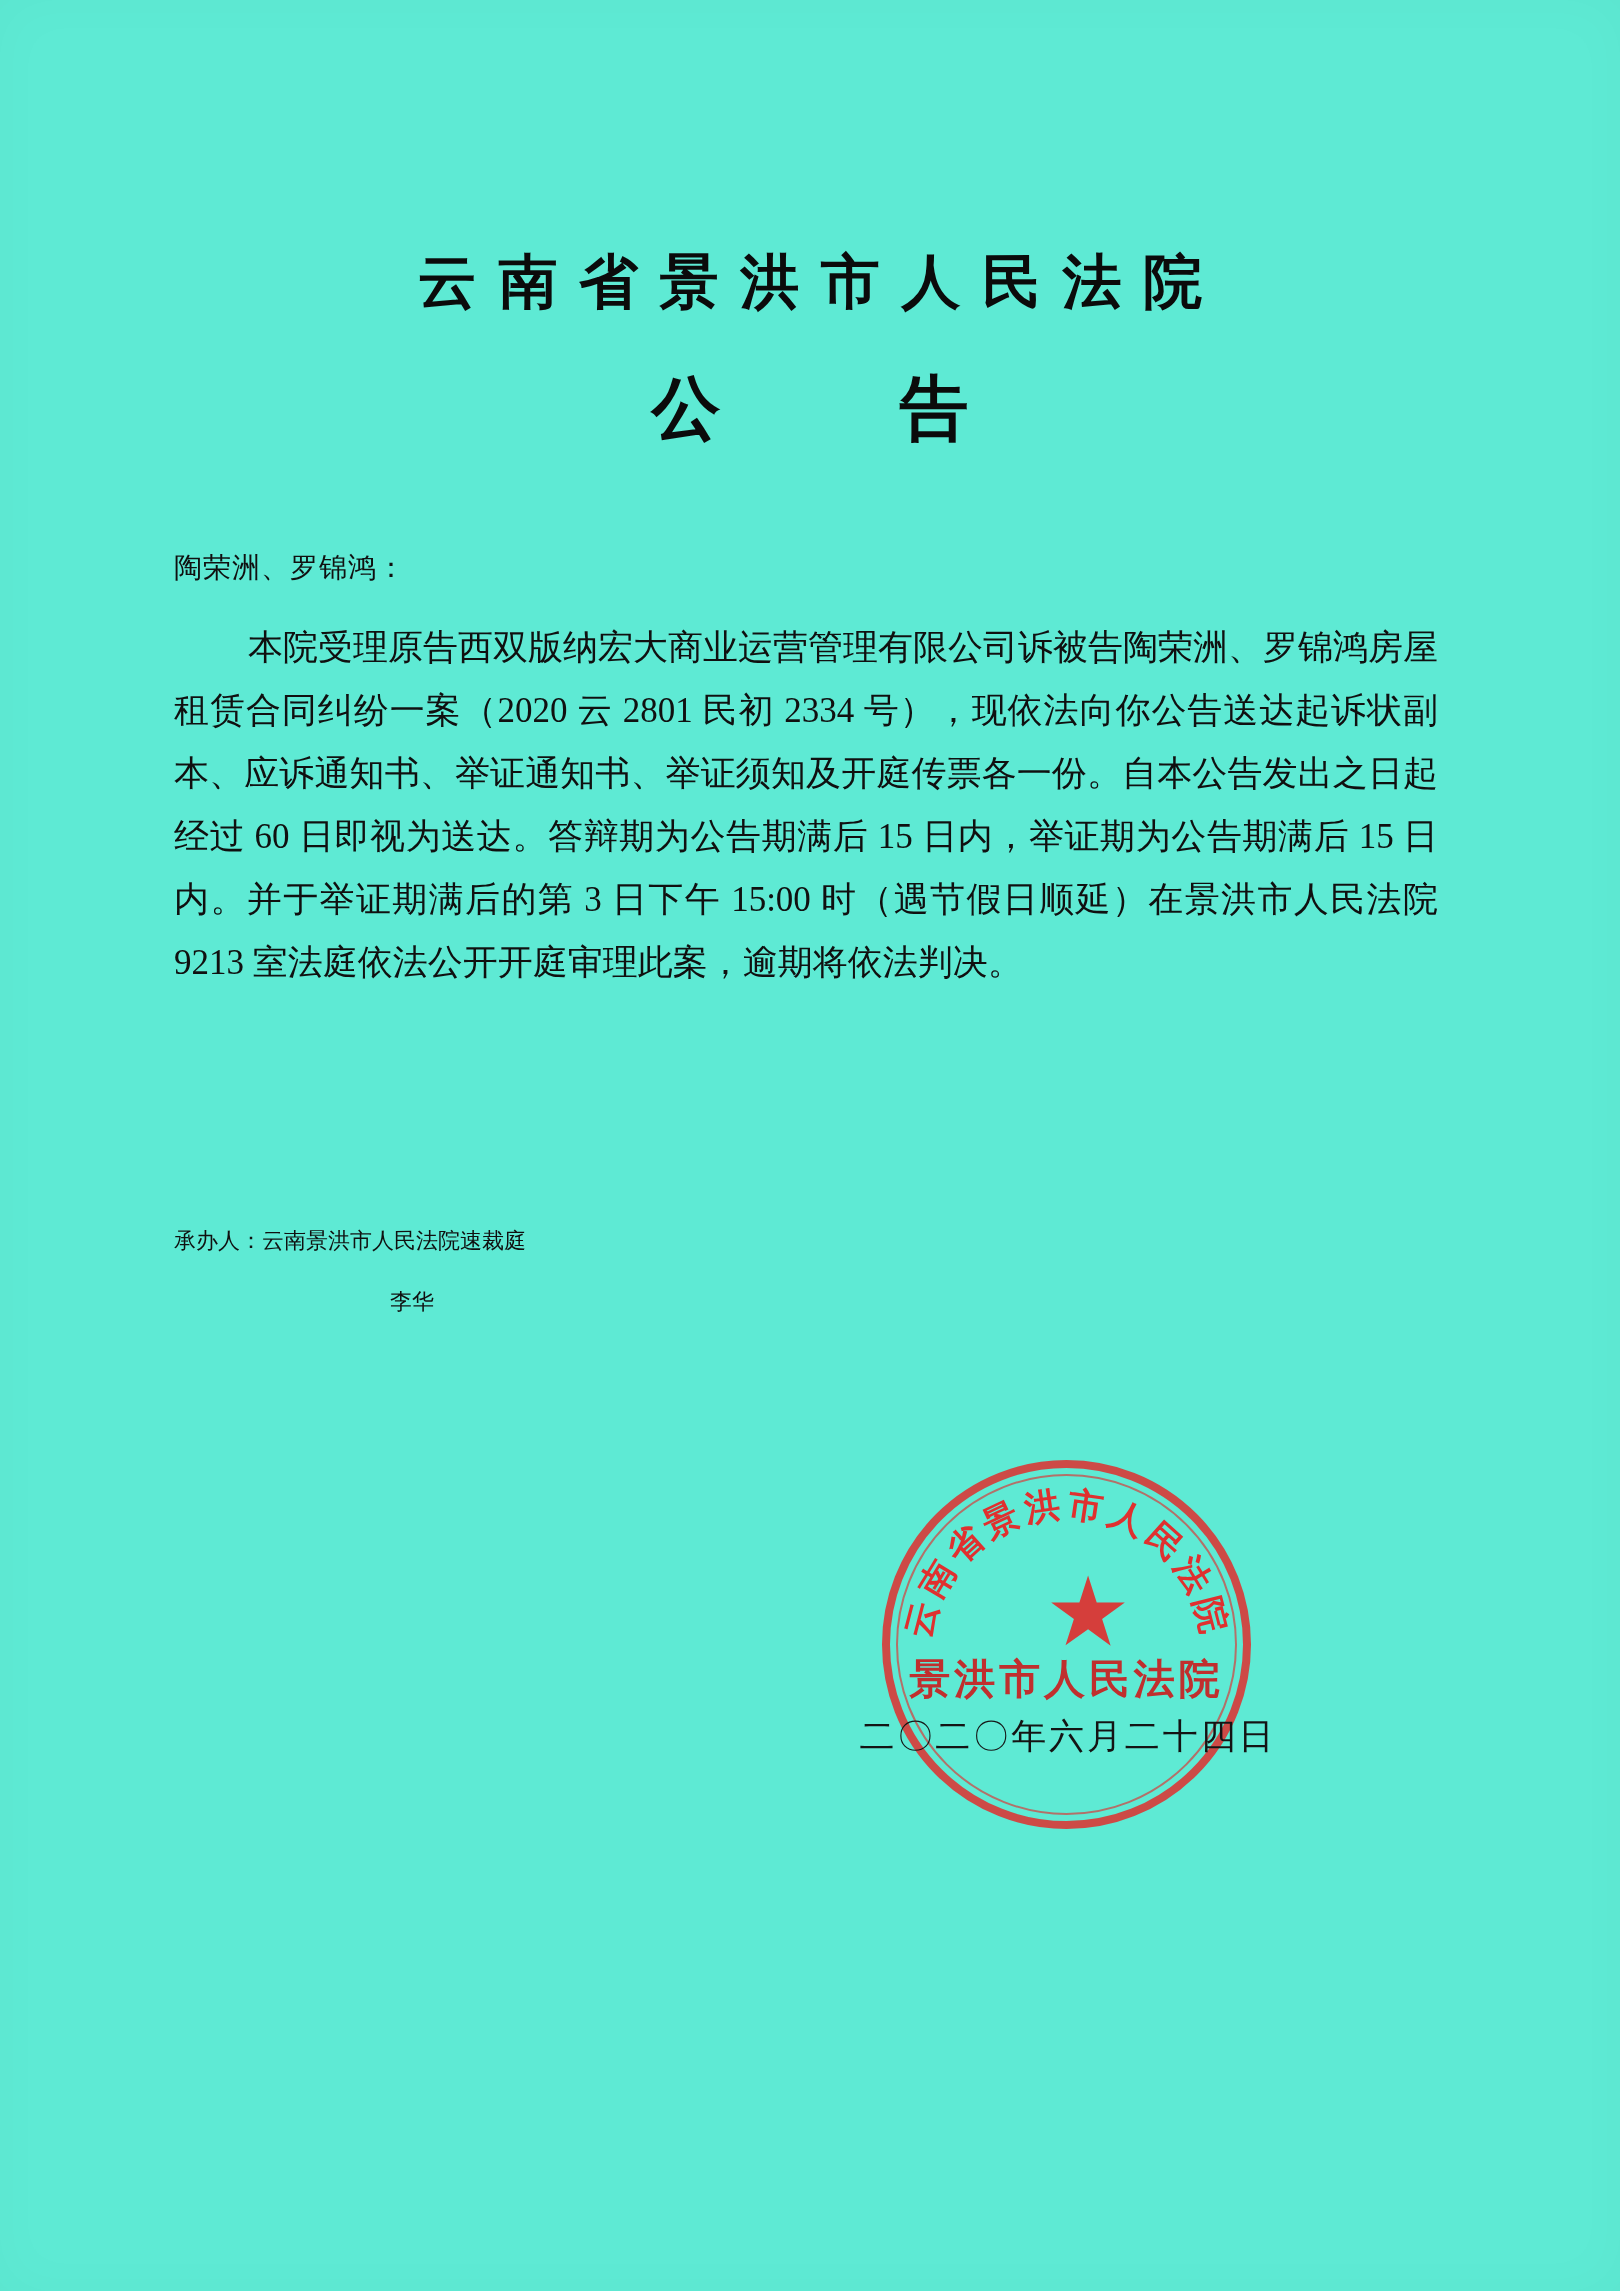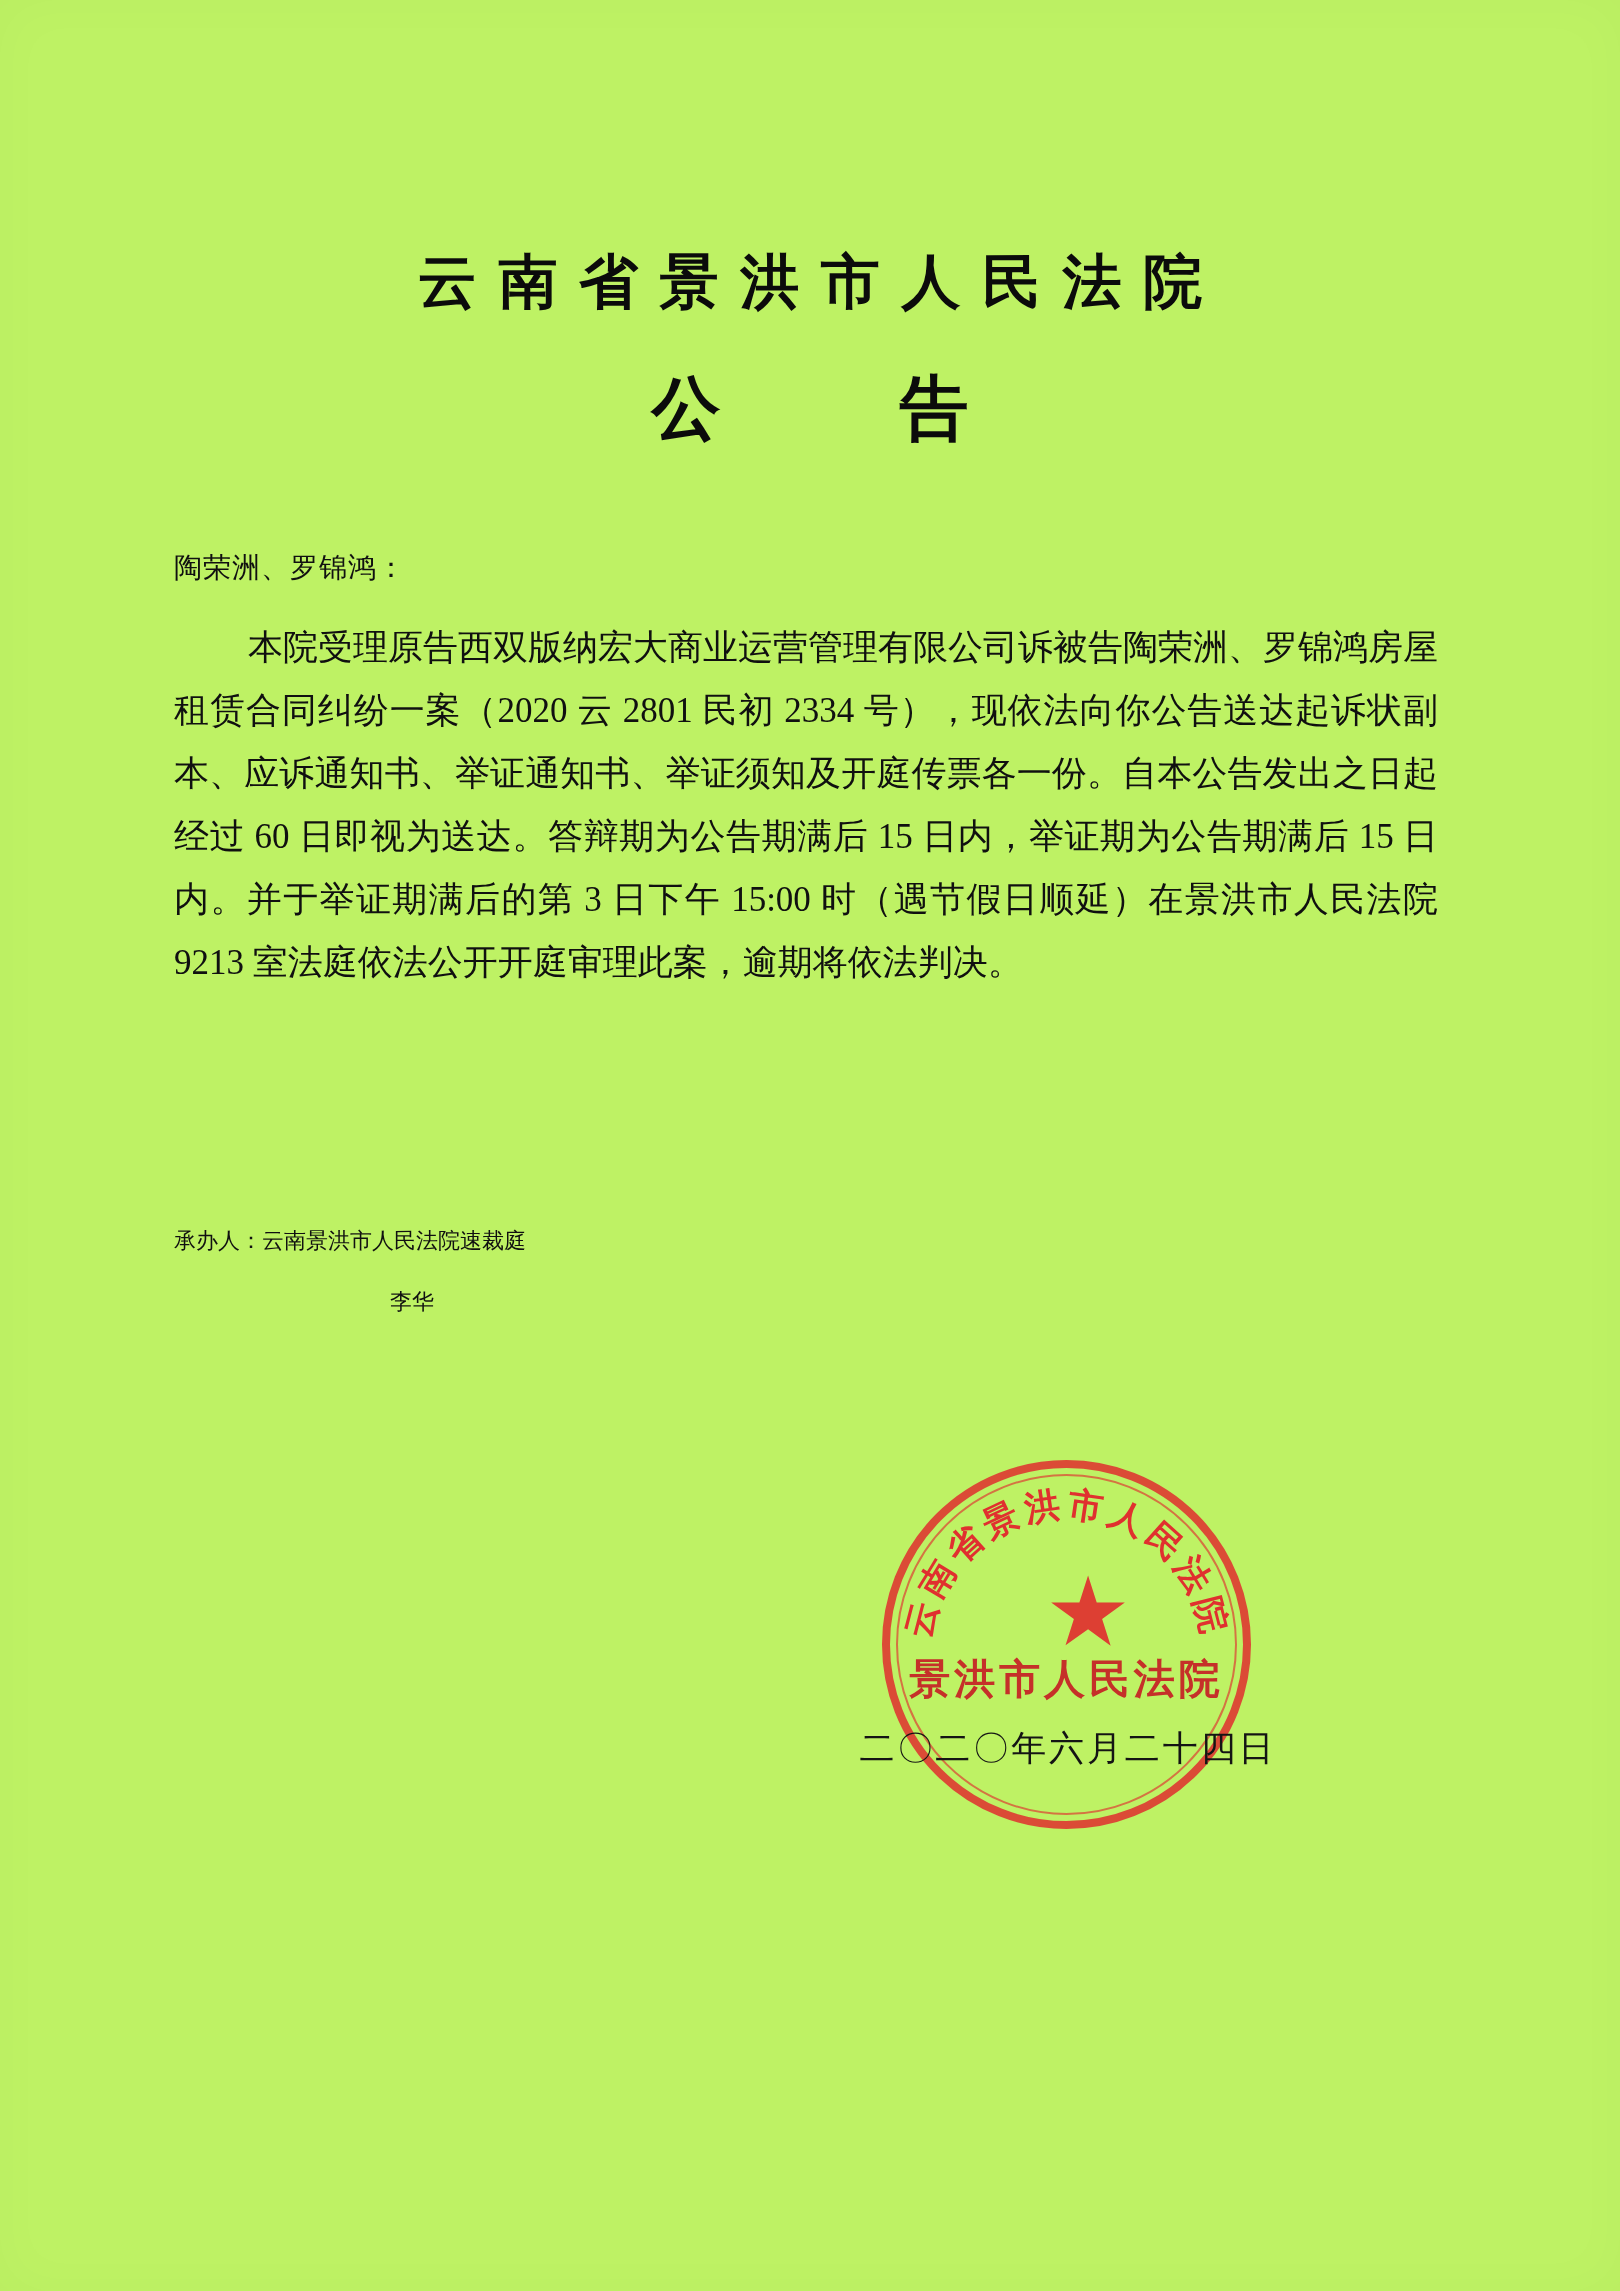--- a/index.html
+++ b/index.html
@@ -12,21 +12,21 @@
     height: 2292px;
     position: relative;
     font-family: "Liberation Serif", "DejaVu Serif", serif;
     color: #111111;
     overflow: hidden;
   }
 
   .page {
     position: absolute;
     inset: 0;
-    background: #bef264;
+    background: #5eead4;
   }
 
   
   .court-title {
     position: absolute;
     top: 243px;
     left: 0;
     right: 0;
     text-align: center;
     font-size: 59px;
@@ -156,21 +156,20 @@
 
   .seal-date {
     position: absolute;
     top: 253px;
     left: -118px;
     width: 608px;
     text-align: center;
     font-size: 35px;
     letter-spacing: 2.9px;
     color: #141414;
-    margin-top: 12px;
   }
 
   
   .edge-shadow {
     position: absolute;
     inset: 0;
     pointer-events: none;
     box-shadow: inset 0 0 59px rgba(0,0,0,0.025);
   }
 </style>

